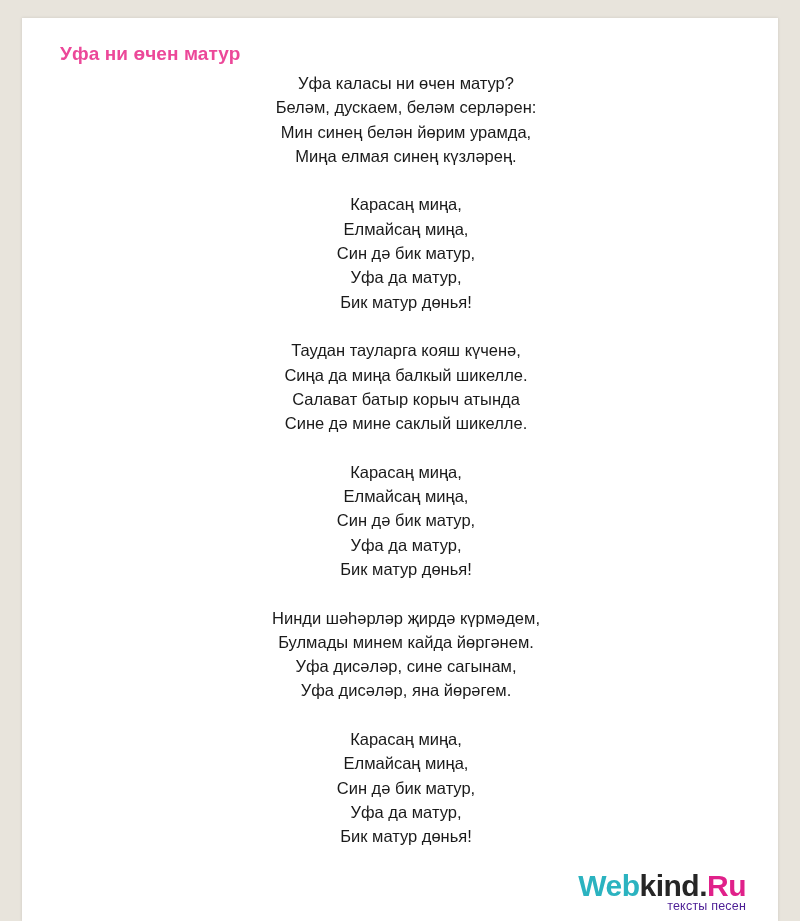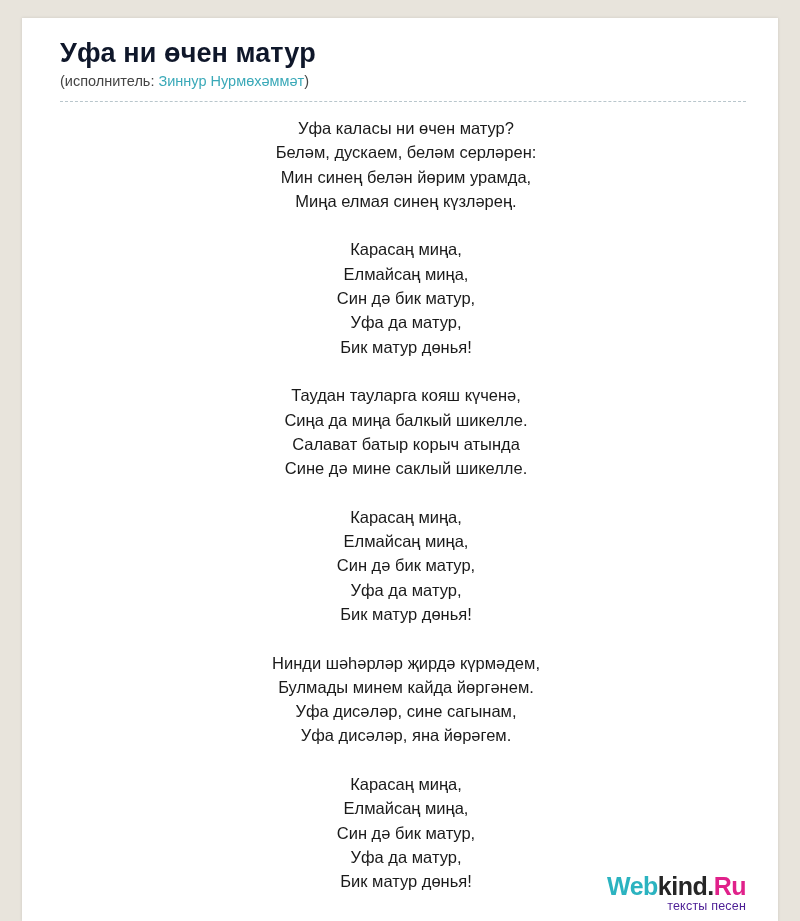--- a/index.html
+++ b/index.html
@@ -19,22 +19,22 @@
     top: 18px;
     width: 756px;
     height: 903px;
     background: #ffffff;
     box-shadow: 0 0 3px rgba(0,0,0,0.12);
     box-sizing: border-box;
     padding: 22px 30px 0 38px;
     overflow: hidden;
   }
   .song-title {
-    color: #0f172a;
-    font-size: 27px;
+    color: #ec4899;
+    font-size: 19px;
     font-weight: bold;
     line-height: 27px;
     margin: 0 0 4px 0;
     letter-spacing: 0.1px;
   }
   .performer-line {
     font-size: 14.5px;
     color: #444444;
     line-height: 20px;
     padding-bottom: 10px;
@@ -57,21 +57,21 @@
     text-align: center;
   }
   .watermark {
     position: absolute;
     right: 32px;
     bottom: 8px;
     text-align: right;
     user-select: none;
   }
   .wm-main {
-    font-size: 25px;
+    font-size: 30px;
     font-weight: bold;
     line-height: 32px;
     letter-spacing: -0.5px;
   }
   .wm-web { color: #2bb3c0; }
   .wm-kind { color: #262626; }
   .wm-dot { color: #262626; }
   .wm-ru { color: #e0218a; }
   .wm-sub {
     font-size: 12.5px;
@@ -81,23 +81,20 @@
     letter-spacing: 0.2px;
   }
 </style>
 </head>
 <body>
 
 <div class="page">
 
   <h1 class="song-title">Уфа ни өчен матур</h1>
 
-  <div class="performer-line">
-    <span>(исполнитель: </span><a class="performer-link" href="#">Зиннур Нурмөхәммәт</a><span>)</span>
-  </div>
 
   <pre class="lyrics">Уфа каласы ни өчен матур?
 Беләм, дускаем, беләм серләрен:
 Мин синең белән йөрим урамда,
 Миңа елмая синең күзләрең.
 
 Карасаң миңа,
 Елмайсаң миңа,
 Син дә бик матур,
 Уфа да матур,

